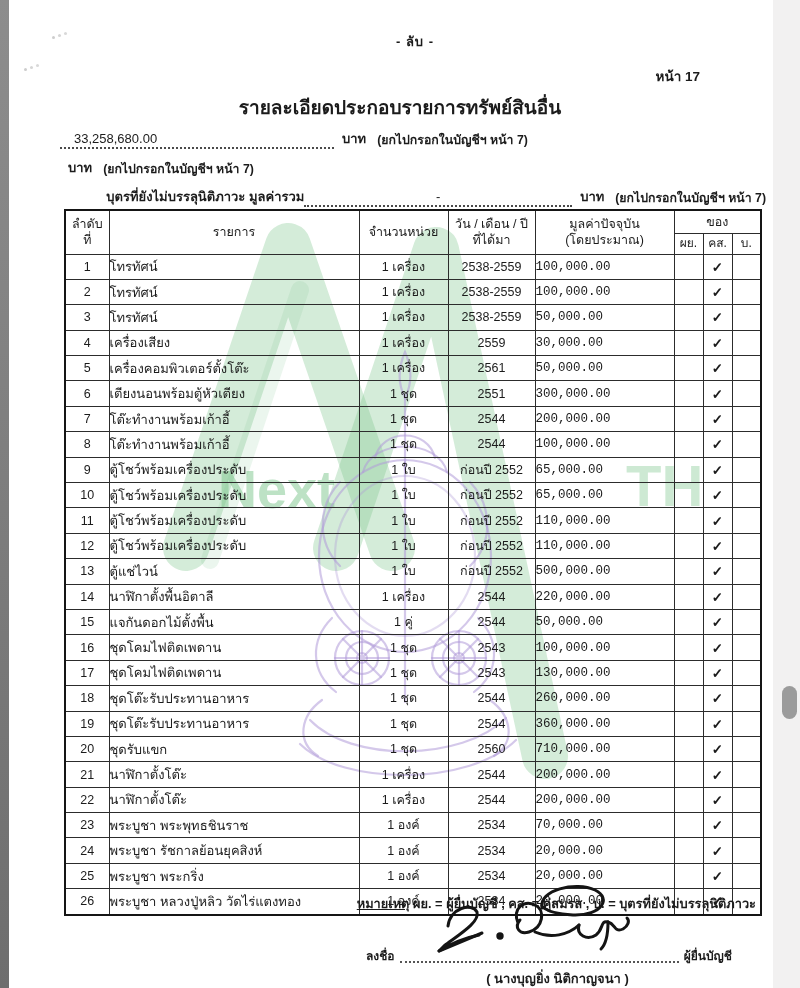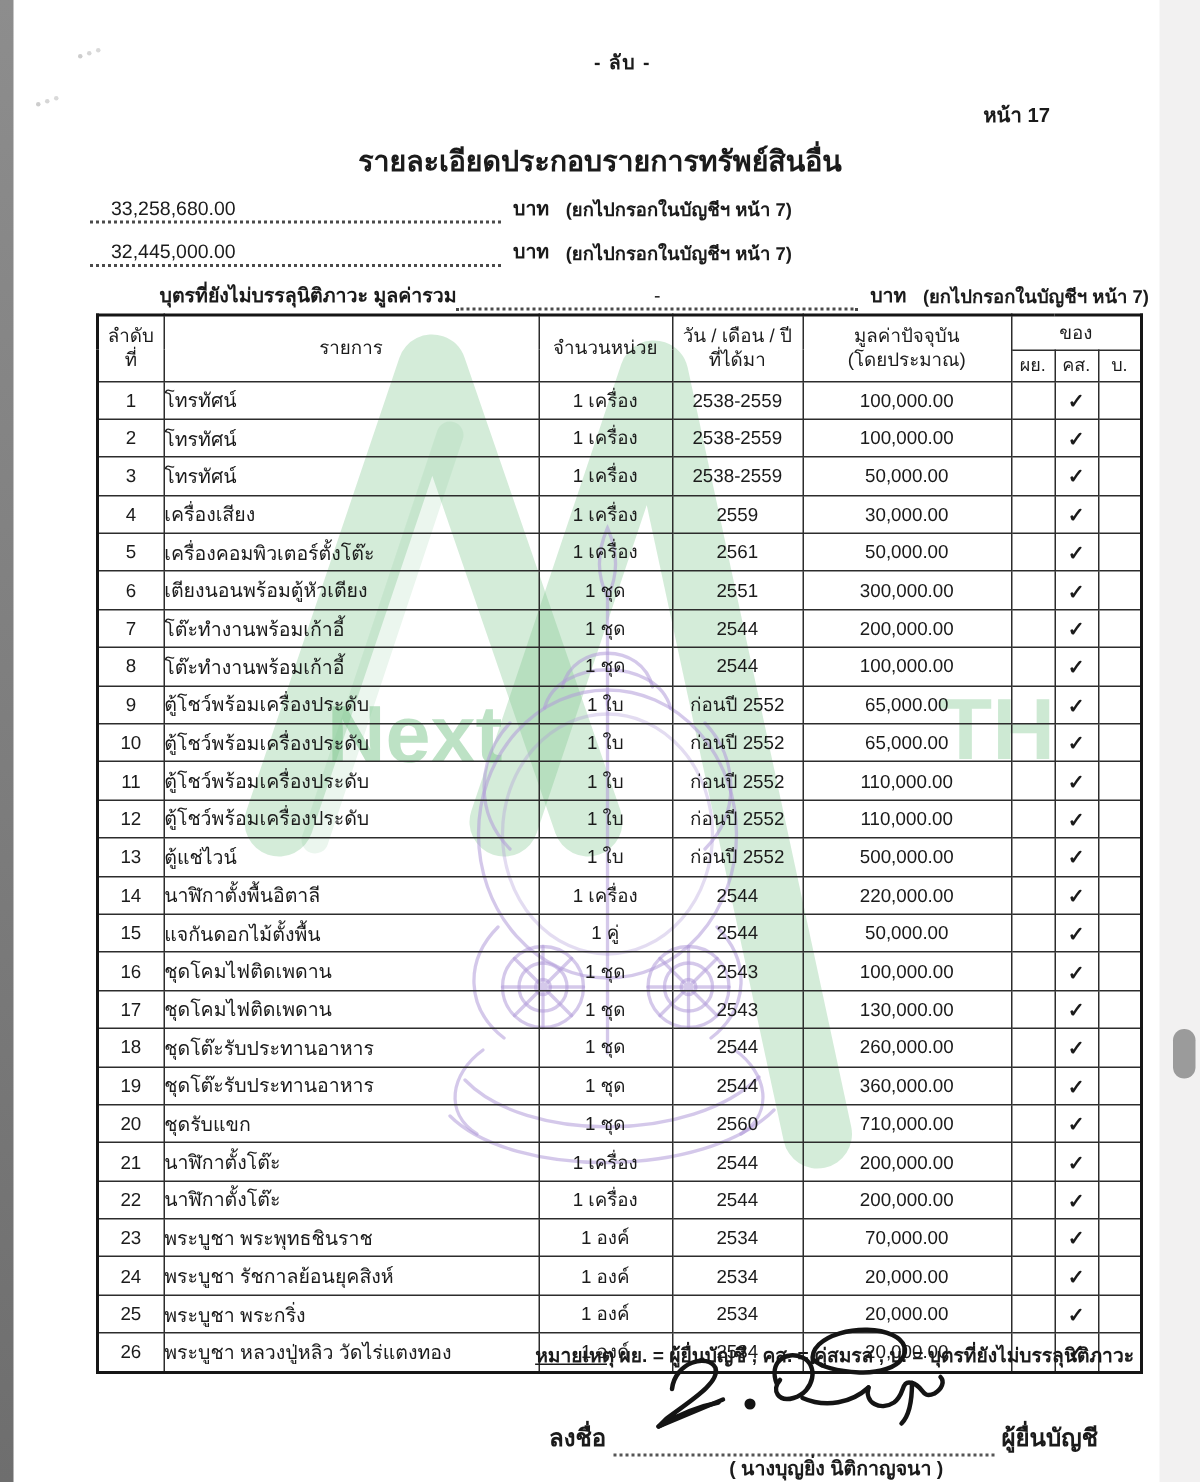--- a/index.html
+++ b/index.html
@@ -45,29 +45,29 @@
     border:2px solid #151515; background:transparent; }
   table.assets th, table.assets td { border:1px solid #2c2c2c; padding:0; overflow:hidden; }
   thead th { font-weight:400; font-size:12.5px; line-height:1.3; text-align:center; }
   .h-top { height:23px; }
   .h-bot th { height:20px; font-size:12px; }
   tbody td { height:24.4px; font-size:13px; }
   .c-no  { text-align:center; font-size:12.5px; }
   .c-item{ text-align:left; padding-left:7px; }
   .c-qty { text-align:center; font-size:12.5px; }
   .c-date{ text-align:center; font-size:12.5px; }
-  .c-val { text-align:center; padding-right:10px; font-size:12.5px; }
+  .c-val { text-align:left; padding-right:10px; font-size:12.5px;font-family:Liberation Mono, monospace; }
   .c-own { text-align:center; font-size:13.5px; font-weight:600; }
 
   
   .note-line { left:64px; top:893px; width:692px; text-align:right;
     font-size:12.8px; font-weight:700; z-index:2; }
   .note-line .u { text-decoration:underline; }
-  .sig-row { left:366px; top:946px; width:366px; display:flex; align-items:flex-end;
-    font-size:16px; font-weight:700; z-index:2; }
+  .sig-row { left:366px; top:946px; width:366px; display:flex; align-items:flex-start;
+    font-size:12px; font-weight:700; z-index:2; }
   .sig-row .dots { flex:1; border-bottom:2px dotted #555; margin:0 5px; height:15px; }
   .sig-name { left:440px; top:968px; width:235px; text-align:center;
     font-size:13px; font-weight:700; z-index:2; }
   .signature { left:430px; top:878px; z-index:3; }
 </style>
 </head>
 <body>
 
 <div class="abs left-bar"></div>
 <div class="abs right-strip"></div>
@@ -122,21 +122,20 @@
 <div class="abs pageno">หน้า 17</div>
 <div class="abs title">รายละเอียดประกอบรายการทรัพย์สินอื่น</div>
 
 <div class="abs summary">
   <div class="sline">
     <span class="val">33,258,680.00</span>
     <span class="baht">บาท</span>
     <span class="note">(ยกไปกรอกในบัญชีฯ หน้า 7)</span>
   </div>
   <div class="sline">
-    <span class="val">32,445,000.00</span>
     <span class="baht">บาท</span>
     <span class="note">(ยกไปกรอกในบัญชีฯ หน้า 7)</span>
   </div>
   <div class="sline">
     <span class="lbl">บุตรที่ยังไม่บรรลุนิติภาวะ  มูลค่ารวม</span>
     <span class="val center">-</span>
     <span class="baht">บาท</span>
     <span class="note">(ยกไปกรอกในบัญชีฯ หน้า 7)</span>
   </div>
 </div>

